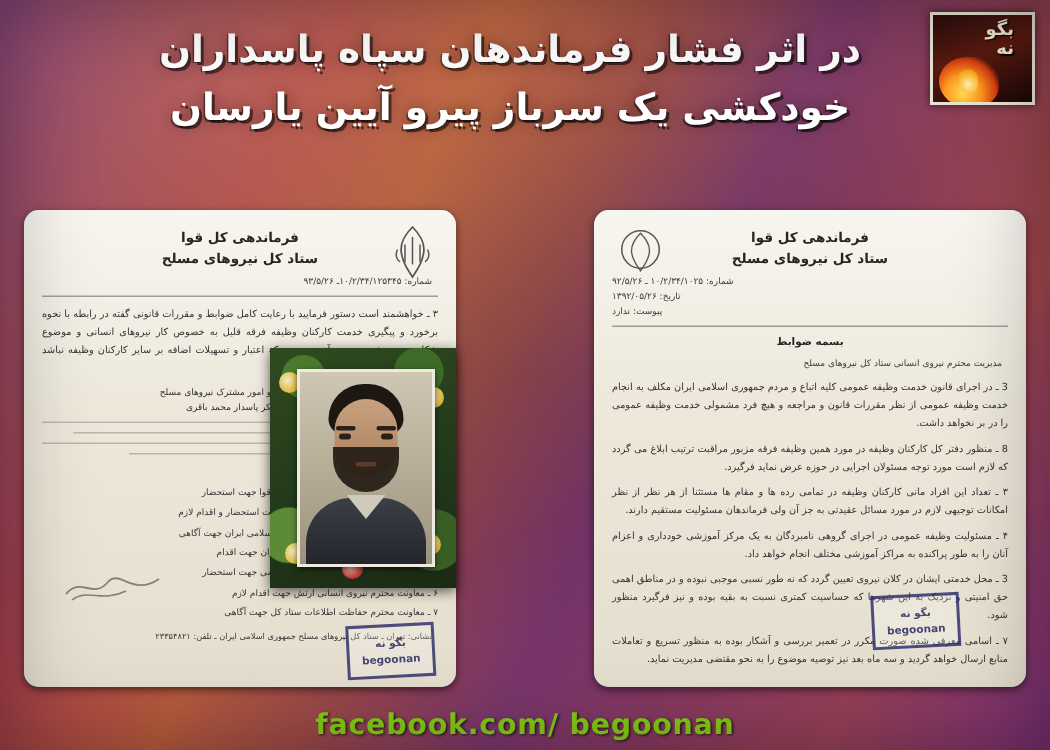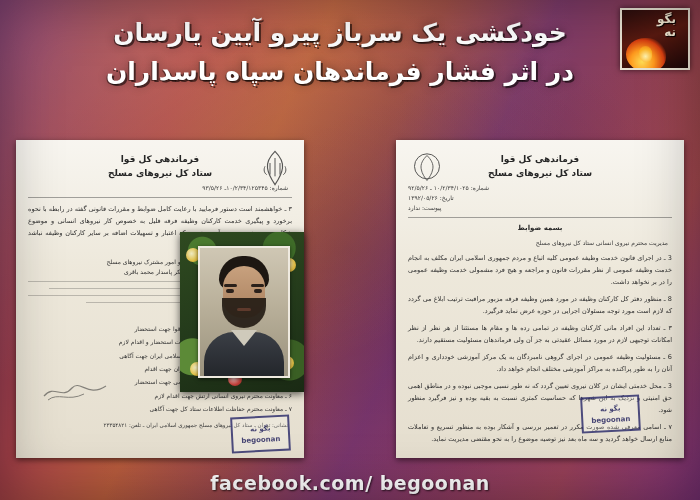--- a/index.html
+++ b/index.html
@@ -109,20 +109,21 @@
     border-radius: 50% 50% 40% 60%;
   }
 
   
   .doc {
     position: absolute;
     background: #3b82f6;
     box-shadow: 0 2px 6px rgba(0,0,0,.55);
     overflow: hidden;
     z-index: 4;
+    border-radius: 10px;
   }
   .doc-left  { left: 16px;  top: 140px; width: 288px; height: 318px; }
   .doc-right { right: 16px; top: 140px; width: 288px; height: 318px; }
 
   .doc-inner {
     position: absolute;
     inset: 0;
     background:
       linear-gradient(180deg, rgba(255,255,255,.55), rgba(232,226,208,.2) 40%, rgba(210,200,178,.35) 100%),
       #efeade;
@@ -361,21 +362,21 @@
     background: #cfcabb;
     clip-path: polygon(50% 100%, 0 0, 100% 0);
   }
 
   
   .footer-url {
     position: absolute;
     left: 0; right: 0;
     bottom: 6px;
     text-align: center;
-    color: #ffffff;
+    color: #84cc16;
     font-size: 19px;
     font-weight: bold;
     letter-spacing: .5px;
     direction: ltr;
     text-shadow: 1px 1px 2px rgba(0,0,0,.7);
     z-index: 9;
   }
 
   
   .vignette {
@@ -387,22 +388,22 @@
   }
 </style>
 </head>
 <body>
 
 <div id="stage">
 
   <div class="bg-frame"></div>
 
   <div class="headline">
+    <span class="ln">در اثر فشار فرماندهان سپاه پاسداران</span>
     <span class="ln">خودکشی یک سرباز پیرو آیین یارسان</span>
-    <span class="ln">در اثر فشار فرماندهان سپاه پاسداران</span>
   </div>
 
   <div class="logo-badge">
     <div class="logo-text">
       <div>بگو</div>
       <div>نه</div>
     </div>
     <div class="flame"></div>
     <div class="flame-core"></div>
   </div>
@@ -494,21 +495,21 @@
       <div class="hrule"></div>
 
       <div class="doc-header" style="font-size:7px;margin:0 0 3px 0;">بسمه ضوابط</div>
 
       <div class="doc-meta" style="text-align:right;">مدیریت محترم نیروی انسانی ستاد کل نیروهای مسلح</div>
 
       <div class="doc-body">
         <p>3 ـ در اجرای قانون خدمت وظیفه عمومی کلیه اتباع و مردم جمهوری اسلامی ایران مکلف به انجام خدمت وظیفه عمومی از نظر مقررات قانون و مراجعه و هیچ فرد مشمولی خدمت وظیفه عمومی را در بر نخواهد داشت.</p>
         <p>8 ـ منظور دفتر کل کارکنان وظیفه در مورد همین وظیفه فرقه مزبور مراقبت ترتیب ابلاغ می گردد که لازم است مورد توجه مسئولان اجرایی در حوزه عرض نماید فرگیرد.</p>
         <p>۳ ـ تعداد این افراد مانی کارکنان وظیفه در تمامی رده ها و مقام ها مستثنا از هر نظر از نظر امکانات توجیهی لازم در مورد مسائل عقیدتی به جز آن ولی فرماندهان مسئولیت مستقیم دارند.</p>
-        <p>6 ـ مسئولیت وظیفه عمومی در اجرای گروهی نامبردگان به یک مرکز آموزشی خودداری و اعزام آنان را به طور پراکنده به مراکز آموزشی مختلف انجام خواهد داد.</p>
+        <p>۴ ـ مسئولیت وظیفه عمومی در اجرای گروهی نامبردگان به یک مرکز آموزشی خودداری و اعزام آنان را به طور پراکنده به مراکز آموزشی مختلف انجام خواهد داد.</p>
         <p>3 ـ محل خدمتی ایشان در کلان نیروی تعیین گردد که نه طور نسبی موجبی نبوده و در مناطق اهمی حق امنیتی و نزدیک به این شهرها که حساسیت کمتری نسبت به بقیه بوده و نیز فرگیرد منظور شود.</p>
         <p>۷ ـ اسامی معرفی شده صورت مکرر در تعمیر بررسی و آشکار بوده به منظور تسریع و تعاملات منابع ارسال خواهد گردید و سه ماه بعد نیز توصیه موضوع را به نحو مقتضی مدیریت نماید.</p>
       </div>
     </div>
 
     <div class="stamp">
       <div>بگو نه</div>
       <div>begoonan</div>
     </div>
   </div>

